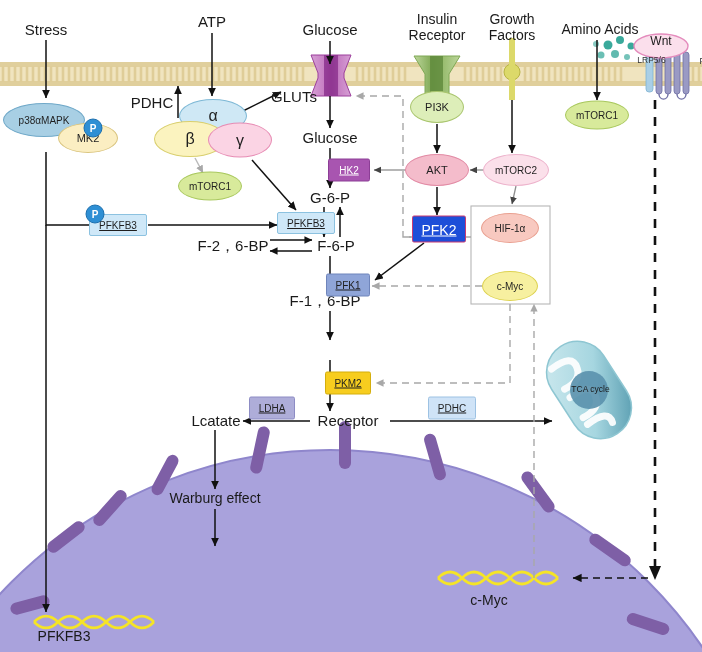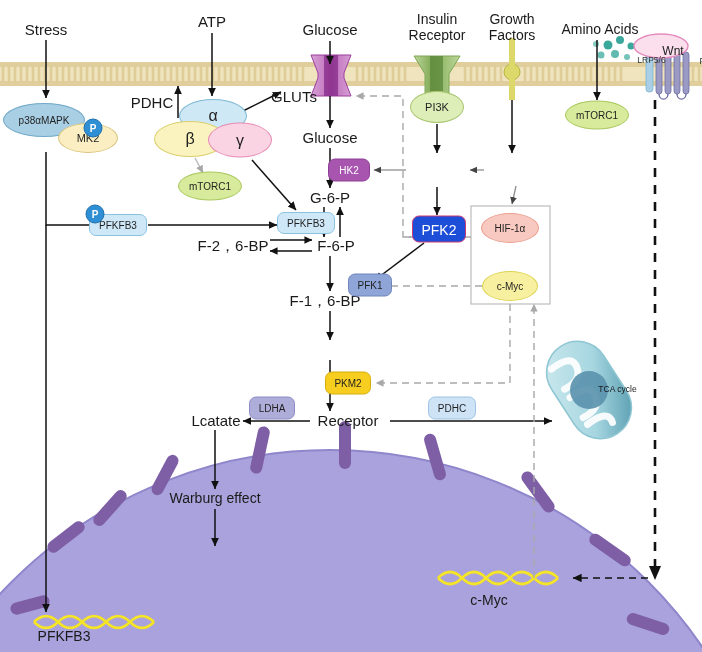--- a/index.html
+++ b/index.html
@@ -8,21 +8,21 @@
   #svgroot{position:absolute;left:0;top:0;width:702px;height:652px;}
   .lbl{position:absolute;color:#1a1a1a;white-space:nowrap;line-height:1.12;}
   .ctr{transform:translate(-50%,-50%);text-align:center;}
   .t15{font-size:15px;}
   .t14{font-size:14px;}
   .t12{font-size:12px;}
   .t9{font-size:8.5px;padding-left:35px;}
   .node{position:absolute;transform:translate(-50%,-50%);
         display:flex;align-items:center;justify-content:center;
         text-align:center;white-space:nowrap;color:#1f1f1f;}
-  .pill{border-radius:7px;font-size:11px;}
+  .pill{border-radius:2px;font-size:11px;text-decoration:underline;}
   .ell{border-radius:50%;}
   .pbadge{position:absolute;transform:translate(-50%,-50%);
           width:17px;height:17px;border-radius:50%;
           background:#2e8fd4;border:1.3px solid #1c6fae;color:#fff;
           font-size:10px;display:flex;align-items:center;justify-content:center;
           font-weight:bold;}
   .greek{font-size:16px;}
 </style>
 </head>
 <body>
@@ -351,58 +351,60 @@
   <div class="lbl ctr t15" style="left:212px;top:22px;">ATP</div>
   <div class="lbl ctr t15" style="left:330px;top:30px;">Glucose</div>
   <div class="lbl ctr t14" style="left:437px;top:28px;white-space:pre;">Insulin
 Receptor</div>
   <div class="lbl ctr t14" style="left:512px;top:28px;white-space:pre;">Growth
 Factors</div>
   <div class="lbl ctr t14" style="left:600px;top:30px;">Amino Acids</div>
 
   <div class="lbl ctr t9" style="left:634px;top:61px;color:#333;">LRP5/6</div>
   <div class="lbl ctr t9" style="left:689px;top:62px;color:#333;">Fzd</div>
-  <div class="lbl ctr t12" style="left:661px;top:52px;margin-left:12px;">Wnt</div>
+  <div class="lbl ctr t12" style="left:661px;top:42px;">Wnt</div>
 
   <div class="lbl ctr t15" style="left:330px;top:138px;">Glucose</div>
   <div class="lbl ctr t15" style="left:330px;top:198px;">G-6-P</div>
   <div class="lbl ctr t15" style="left:336px;top:246px;">F-6-P</div>
   <div class="lbl ctr t15" style="left:233px;top:246px;">F-2，6-BP</div>
   <div class="lbl ctr t15" style="left:325px;top:301px;">F-1，6-BP</div>
   <div class="lbl ctr t15" style="left:348px;top:421px;">Receptor</div>
   <div class="lbl ctr t15" style="left:216px;top:421px;">Lcatate</div>
 
   <div class="lbl ctr t14" style="left:215px;top:499px;">Warburg effect</div>
 
   <div class="lbl ctr t14" style="left:64px;top:637px;">PFKFB3</div>
   <div class="lbl ctr t14" style="left:489px;top:601px;">c-Myc</div>
 
   <div class="lbl ctr t15" style="left:152px;top:103px;">PDHC</div>
   <div class="lbl ctr t15" style="left:294px;top:97px;">GLUTs</div>
-  <div class="lbl ctr t9" style="left:600px;top:390px;text-align:center;">TCA cycle</div>
+  <div class="lbl ctr t9" style="left:573px;top:390px;text-align:center;">TCA cycle</div>
 
   <div class="node ell" style="left:44px;top:120px;width:80px;height:32px;background:#a8cfe4;border:1.3px solid #6fa8c8;font-size:10px;">p38αMAPK</div>
   <div class="node ell" style="left:88px;top:138px;width:58px;height:28px;background:#fbeec2;border:1.3px solid #d9c47e;font-size:11px;">MK2</div>
 
   <div class="node ell greek" style="left:213px;top:116px;width:66px;height:32px;background:#cfe8f5;border:1.3px solid #7fb9d6;">α</div>
   <div class="node ell greek" style="left:190px;top:139px;width:70px;height:34px;background:#fbf3bf;border:1.3px solid #d9cf6e;">β</div>
   <div class="node ell greek" style="left:240px;top:140px;width:62px;height:33px;background:#fbd4e4;border:1.3px solid #e78cb4;">γ</div>
 
   <div class="node ell" style="left:210px;top:186px;width:62px;height:27px;background:#d8ea9b;border:1.3px solid #a9c85e;font-size:10px;">mTORC1</div>
 
   <div class="node pill" style="left:118px;top:225px;width:56px;height:20px;background:#cfe8f8;border:1.2px solid #8cc2e0;font-size:10px;">PFKFB3</div>
   <div class="node pill" style="left:306px;top:223px;width:56px;height:20px;background:#cfe8f8;border:1.2px solid #8cc2e0;font-size:10px;">PFKFB3</div>
 
   <div class="node pill" style="left:349px;top:170px;width:40px;height:21px;background:#a855b0;border:1.2px solid #8c3e96;color:#fff;font-size:10px;">HK2</div>
-  <div class="node pill" style="left:348px;top:285px;width:42px;height:21px;background:#8fa5d8;border:1.2px solid #6f85bb;font-size:10px;margin-left:22px;">PFK1</div>
+  <div class="node pill" style="left:348px;top:285px;width:42px;height:21px;background:#8fa5d8;border:1.2px solid #6f85bb;font-size:10px;">PFK1</div>
   <div class="node pill" style="left:348px;top:383px;width:44px;height:21px;background:#f7cd1f;border:1.2px solid #d4ae0d;font-size:10px;">PKM2</div>
   <div class="node pill" style="left:272px;top:408px;width:44px;height:21px;background:#aeadd9;border:1.2px solid #8d8cc4;font-size:10px;">LDHA</div>
   <div class="node pill" style="left:452px;top:408px;width:46px;height:21px;background:#cfe3f7;border:1.2px solid #9dc2e3;font-size:10px;">PDHC</div>
 
   <div class="node ell" style="left:437px;top:107px;width:52px;height:30px;background:#ddeeb9;border:1.3px solid #a9c56e;font-size:11px;">PI3K</div>
+  <div class="node ell" style="left:437px;top:170px;width:62px;height:30px;background:#f4bccb;border:1.3px solid #e28ba5;font-size:11px;">AKT</div>
+  <div class="node ell" style="left:516px;top:170px;width:64px;height:30px;background:#fbe0ea;border:1.3px solid #edb3cc;font-size:10px;">mTORC2</div>
   <div class="node pill" style="left:439px;top:229px;width:52px;height:25px;background:#1d4ed8;border:1.2px solid #c93a73;color:#fff;font-size:14px;">PFK2</div>
   <div class="node ell" style="left:510px;top:228px;width:56px;height:28px;background:#f8c9c0;border:1.3px solid #e9a090;font-size:10px;">HIF-1α</div>
   <div class="node ell" style="left:510px;top:286px;width:54px;height:28px;background:#f7f0a0;border:1.3px solid #ddd251;font-size:10px;">c-Myc</div>
   <div class="node ell" style="left:597px;top:115px;width:62px;height:27px;background:#d8ea9b;border:1.3px solid #a9c85e;font-size:10px;">mTORC1</div>
 
   <div class="pbadge" style="left:93px;top:128px;">P</div>
   <div class="pbadge" style="left:95px;top:214px;">P</div>
 
 </div>
 

